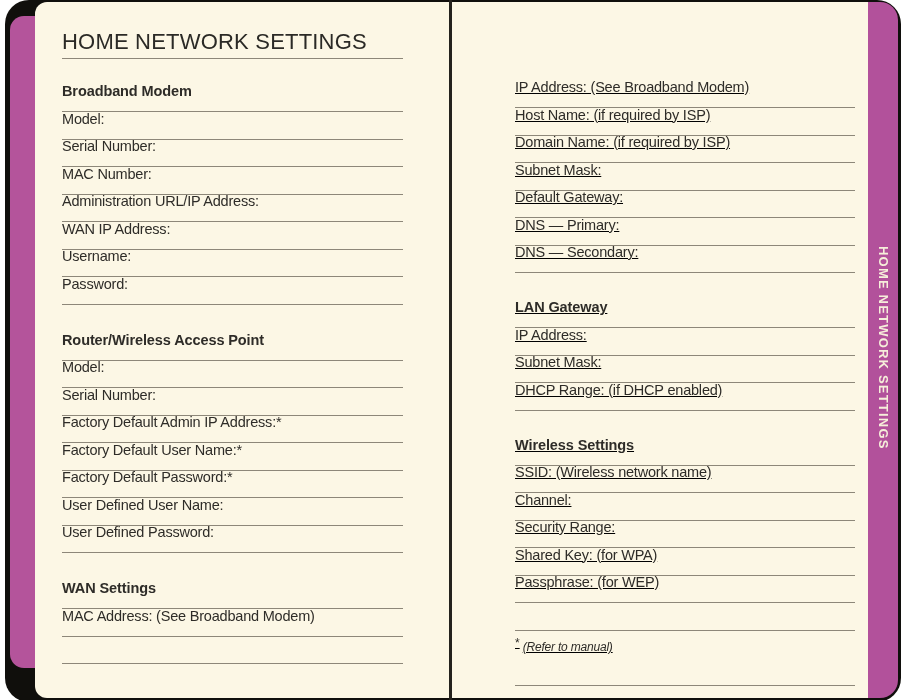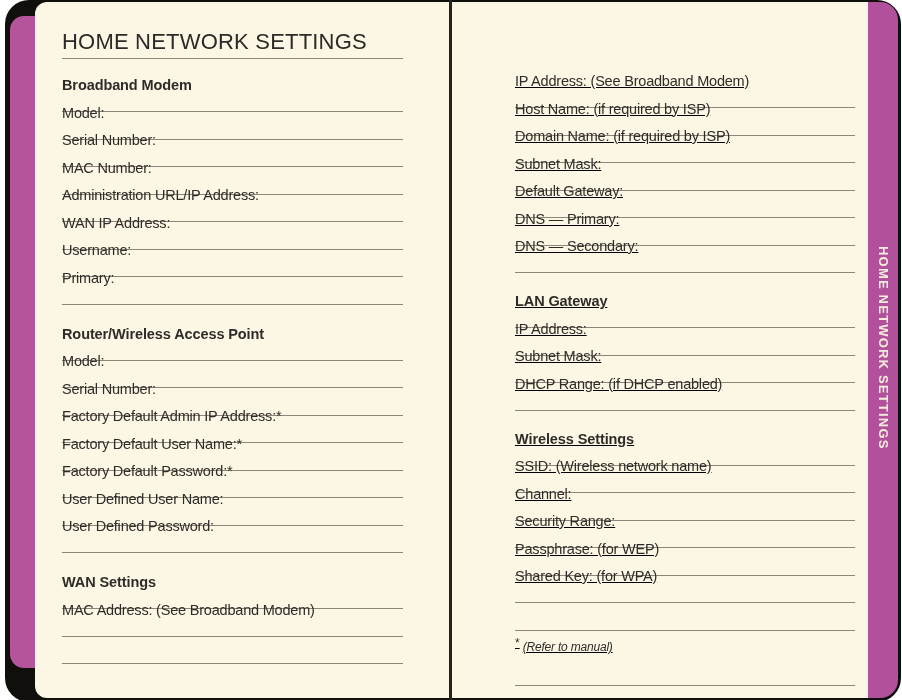--- a/index.html
+++ b/index.html
@@ -38,21 +38,21 @@
   .title-row{
     margin-top:18px;height:35px;display:flex;align-items:flex-end;
     border-bottom:1.5px solid #8d8779;
     font-size:22px;letter-spacing:0.2px;color:#2b2a26;
     padding-bottom:3px;
   }
   .row{
     height:27.5px;box-sizing:border-box;display:flex;align-items:flex-end;
     border-bottom:1.5px solid #8d8779;
     font-size:14.5px;letter-spacing:-0.2px;color:#2e2c28;
-    padding-bottom:18px;white-space:nowrap;
+    padding-bottom:12px;white-space:nowrap;
   }
   .row.heading{font-weight:bold;letter-spacing:-0.1px;}
   .sec-gap-sm{margin-top:25.5px;}
   .sec-gap{margin-top:28.5px;}
   .sec-gap-right{margin-top:27.5px;}
   .col-right .first-section{margin-top:78.5px;}
   .footnote-row{
     height:27.5px;box-sizing:border-box;display:flex;align-items:center;
     color:#2e2c28;padding-top:6px;
   }
@@ -78,21 +78,21 @@
   <div class="col col-left">
     <div class="title-row">HOME NETWORK SETTINGS</div>
 
     <div class="row heading sec-gap-sm">Broadband Modem</div>
     <div class="row">Model:</div>
     <div class="row">Serial Number:</div>
     <div class="row">MAC Number:</div>
     <div class="row">Administration URL/IP Address:</div>
     <div class="row">WAN IP Address:</div>
     <div class="row">Username:</div>
-    <div class="row">Primary:</div>
+    <div class="row">Password:</div>
 
     <div class="row heading sec-gap">Router/Wireless Access Point</div>
     <div class="row">Model:</div>
     <div class="row">Serial Number:</div>
     <div class="row">Factory Default Admin IP Address:*</div>
     <div class="row">Factory Default User Name:*</div>
     <div class="row">Factory Default Password:*</div>
     <div class="row">User Defined User Name:</div>
     <div class="row">User Defined Password:</div>
 
@@ -113,22 +113,22 @@
 
     <div class="row heading sec-gap-right">LAN Gateway</div>
     <div class="row">IP Address:</div>
     <div class="row">Subnet Mask:</div>
     <div class="row">DHCP Range: (if DHCP enabled)</div>
 
     <div class="row heading sec-gap-right">Wireless Settings</div>
     <div class="row">SSID: (Wireless network name)</div>
     <div class="row">Channel:</div>
     <div class="row">Security Range:</div>
+    <div class="row">Shared Key: (for WPA)</div>
     <div class="row">Passphrase: (for WEP)</div>
-    <div class="row">Shared Key: (for WPA)</div>
     <div class="row"></div>
 
     <div class="footnote-row">
       <span class="fn-star">*</span>
       <span class="fn-text">(Refer to manual)</span>
     </div>
     <div class="row"></div>
   </div>
 </div>
 

